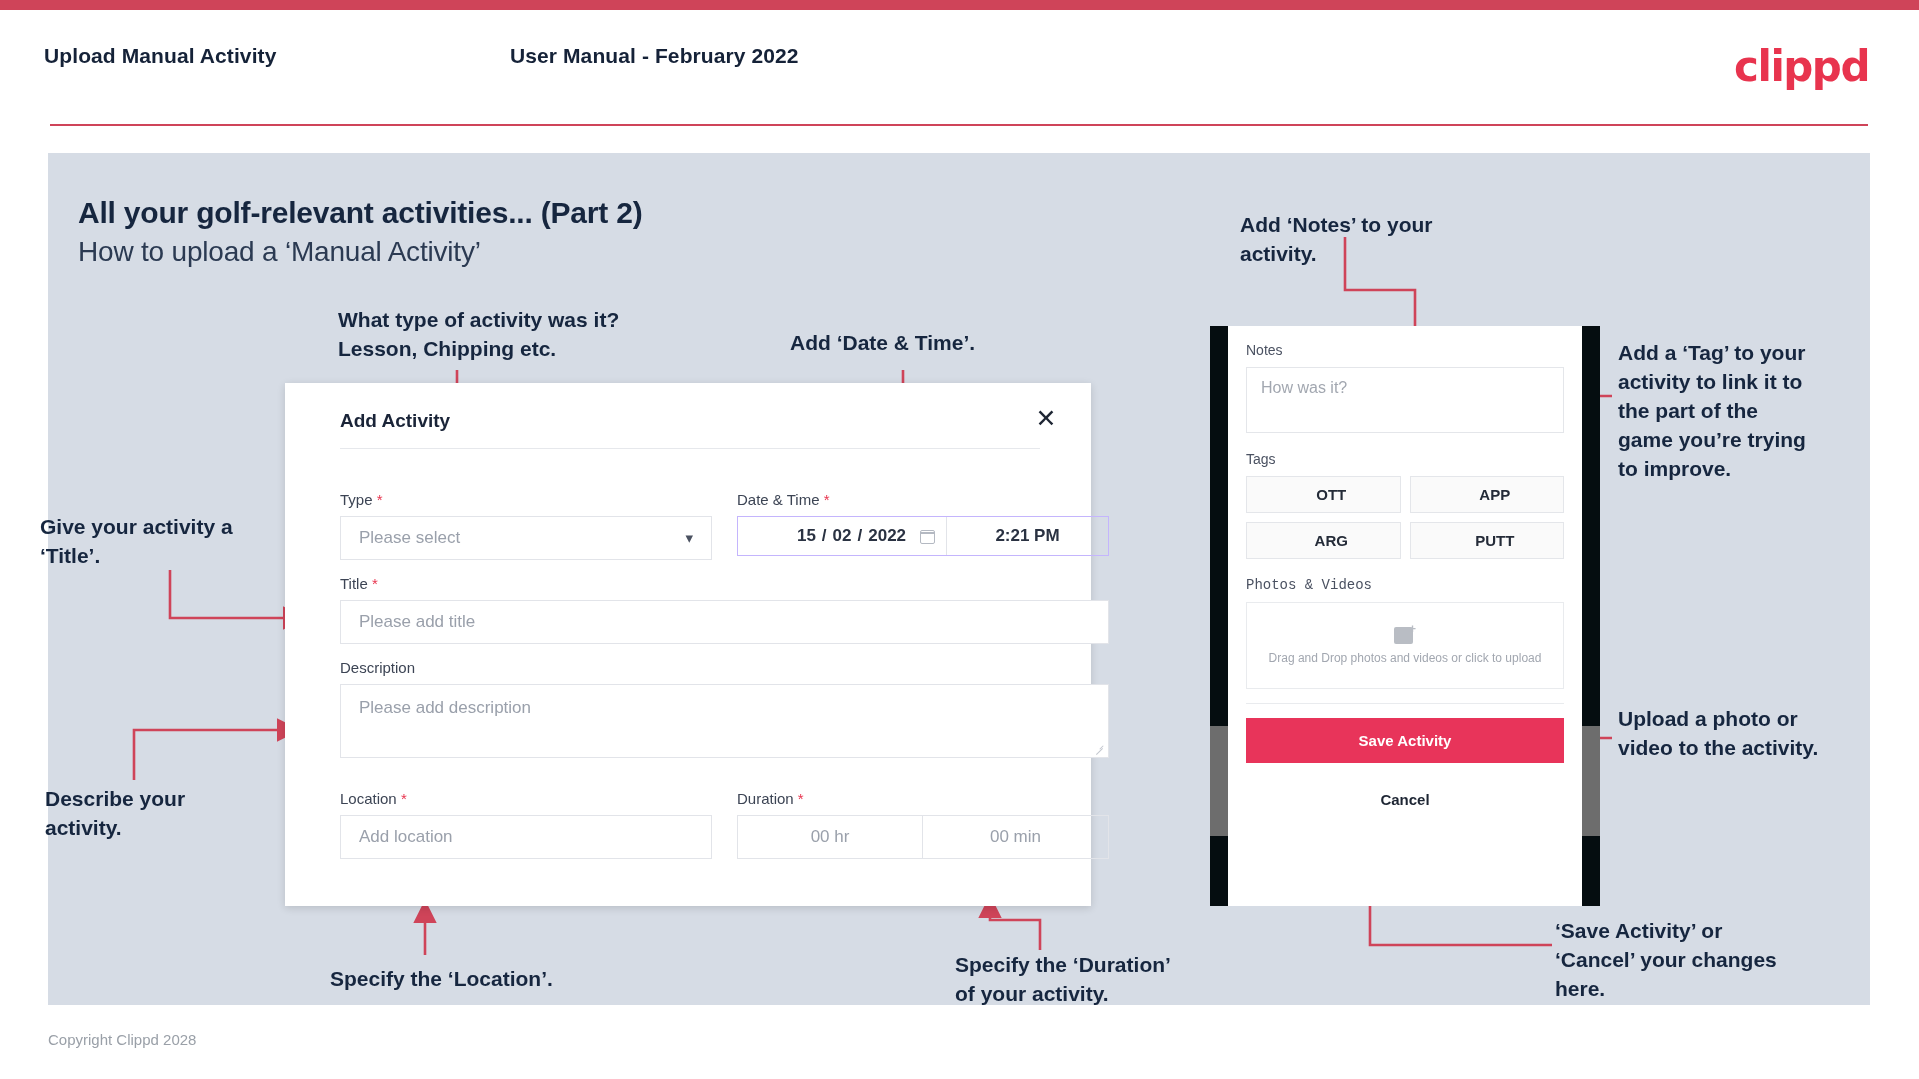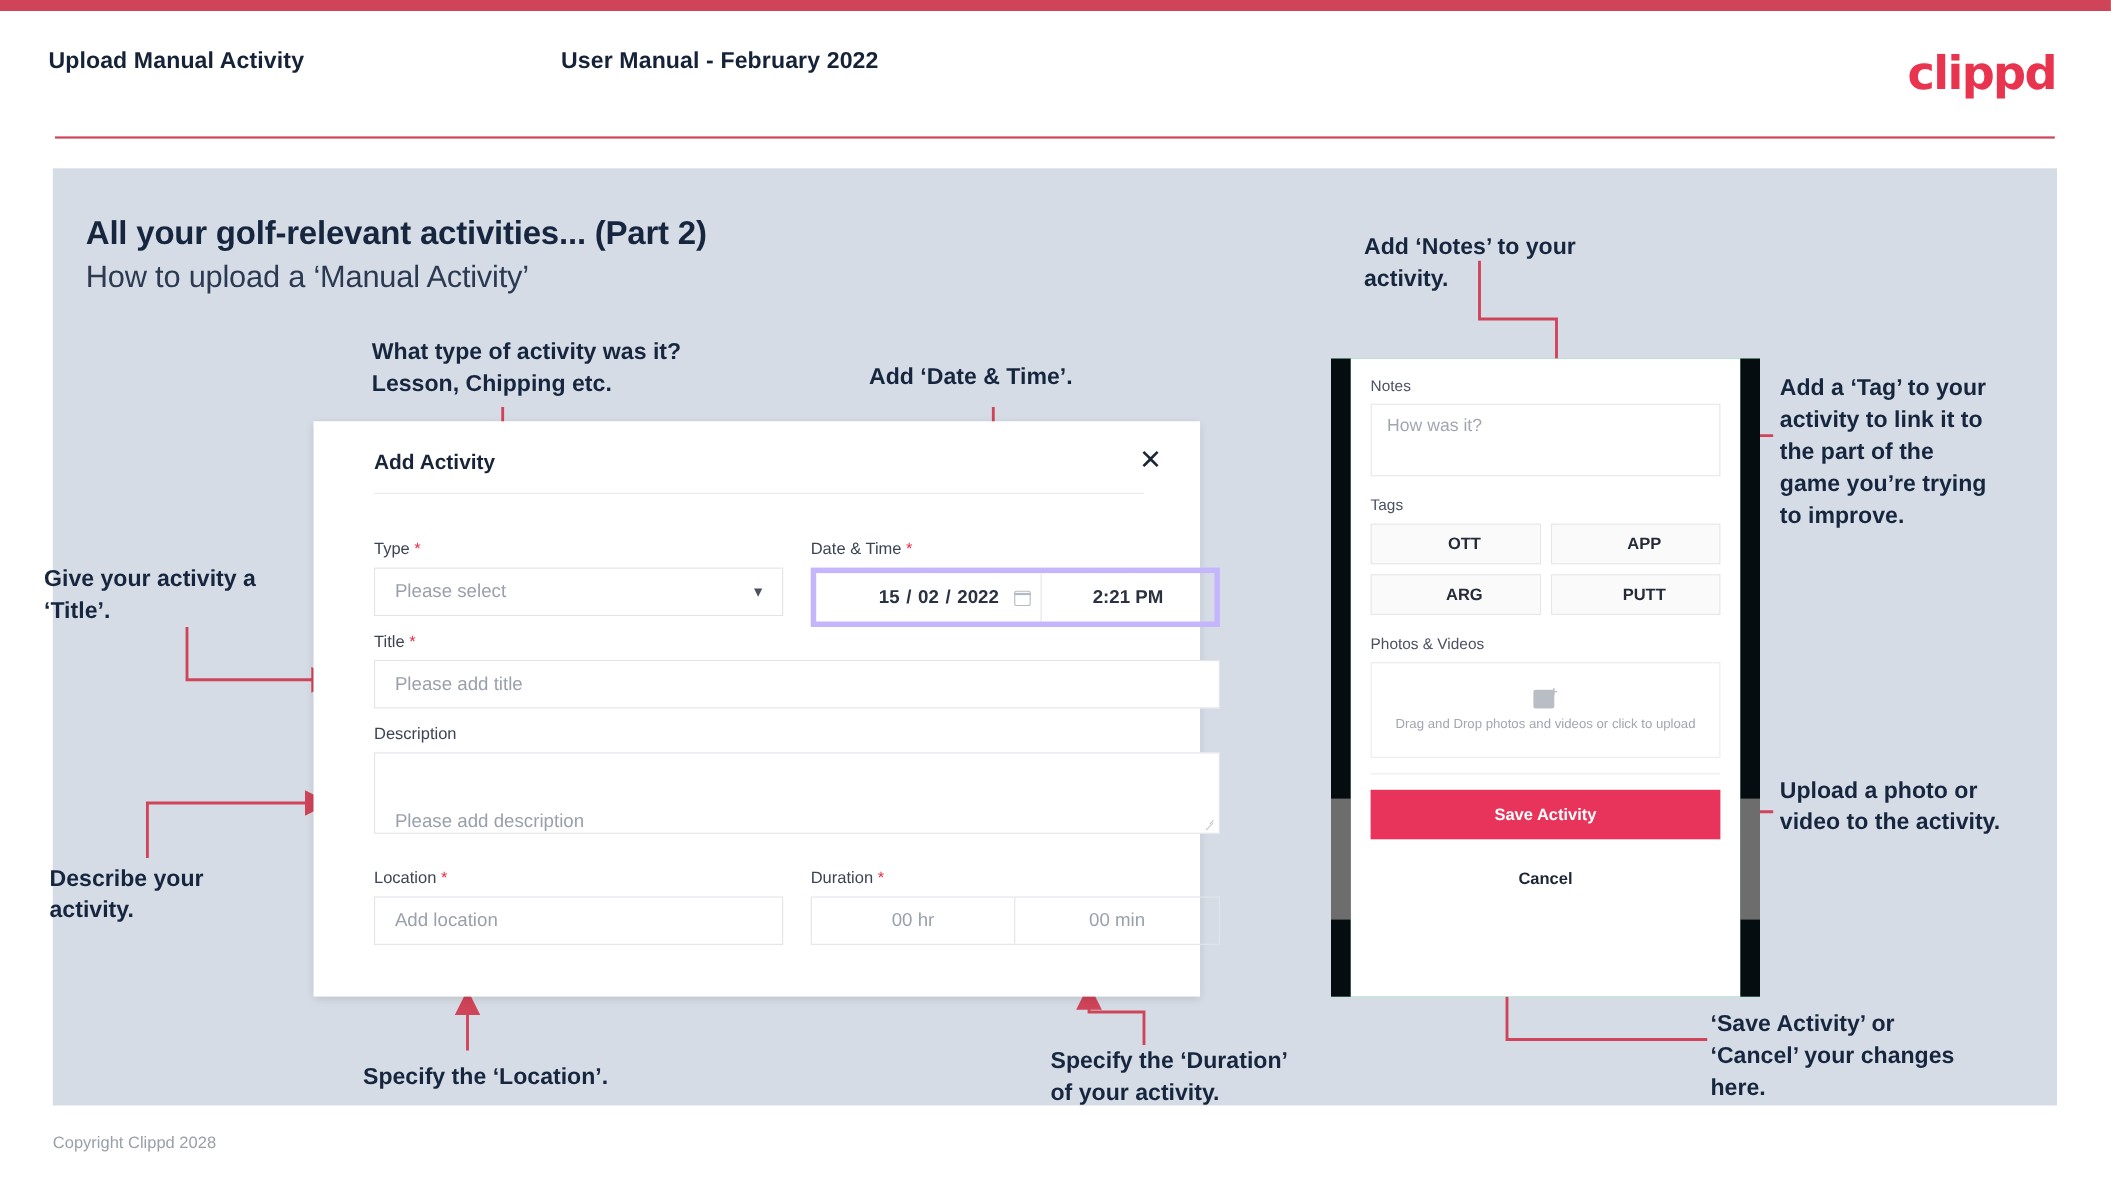--- a/index.html
+++ b/index.html
@@ -103,21 +103,21 @@
 
   .row { position: absolute; }
 
   
   .f-type { left: 55px; top: 108px; width: 372px; }
   .select-box { justify-content: space-between; cursor: pointer; }
   .chev { color:#4a5160; font-size: 15px; }
 
   
   .f-dt { left: 452px; top: 108px; width: 372px; }
-  .dt-wrap { display: flex; border: 5px solid #c4b5fd; height: 54px; padding-left: 48px; }
+  .dt-wrap { display: flex; border: 1px solid #c4b5fd; height: 40px; padding-left: 48px; }
   .dt-date {
     flex: 1 1 50%; display:flex; align-items:center; justify-content:center;
     gap: 6px; font-size: 17px; color: #2a3242; font-weight: 700;
     border-right: 1px solid #e2e4e9; position: relative;
   }
   .cal-ico { width:15px; height:16px; position: relative; display:inline-block; margin-left: 8px; }
   .cal-ico i {
     position:absolute; left:0; top:2px; width:15px; height:14px;
     border: 1.6px solid #b4b9c2; border-radius: 2px;
   }
@@ -127,21 +127,21 @@
   .dt-time {
     flex: 1 1 50%; display:flex; align-items:center; justify-content:center;
     font-size: 17px; color: #2a3242; font-weight: 700;
   }
 
   
   .f-title { left: 55px; top: 192px; width: 769px; }
   
   .f-desc { left: 55px; top: 276px; width: 769px; }
   .textarea {
-    height: 74px; align-items: flex-end; padding-top: 13px; position: relative;
+    height: 74px; align-items: flex-start; padding-top: 13px; position: relative;
   }
   .resize-grip {
     position: absolute; right: 4px; bottom: 3px; width: 10px; height: 10px;
   }
   .resize-grip:before, .resize-grip:after {
     content:""; position:absolute; background:#c2c6ce; height:1px; width:9px;
     transform: rotate(-45deg); right: 0;
   }
   .resize-grip:before { bottom: 2px; }
   .resize-grip:after { bottom: 6px; width: 5px; }
@@ -380,21 +380,21 @@
       <div class="p-notes">How was it?</div>
 
       <div class="p-label" style="margin-top:18px;">Tags</div>
       <div class="p-tags-grid">
         <div class="p-tag">OTT</div>
         <div class="p-tag">APP</div>
         <div class="p-tag">ARG</div>
         <div class="p-tag">PUTT</div>
       </div>
 
-      <div class="p-label" style="margin-top:18px;">Photos &amp; Videos</div>
+      <div class="p-label" style="margin-top:18px;font-family:Liberation Mono, monospace;">Photos &amp; Videos</div>
       <div class="p-drop">
         <span class="img-ico">
             <span class="bx"></span>
             <span class="plus">+</span>
           </span>
         <div class="p-drop-text">Drag and Drop photos and videos or click to upload</div>
       </div>
 
       <div class="p-hr"></div>
 

